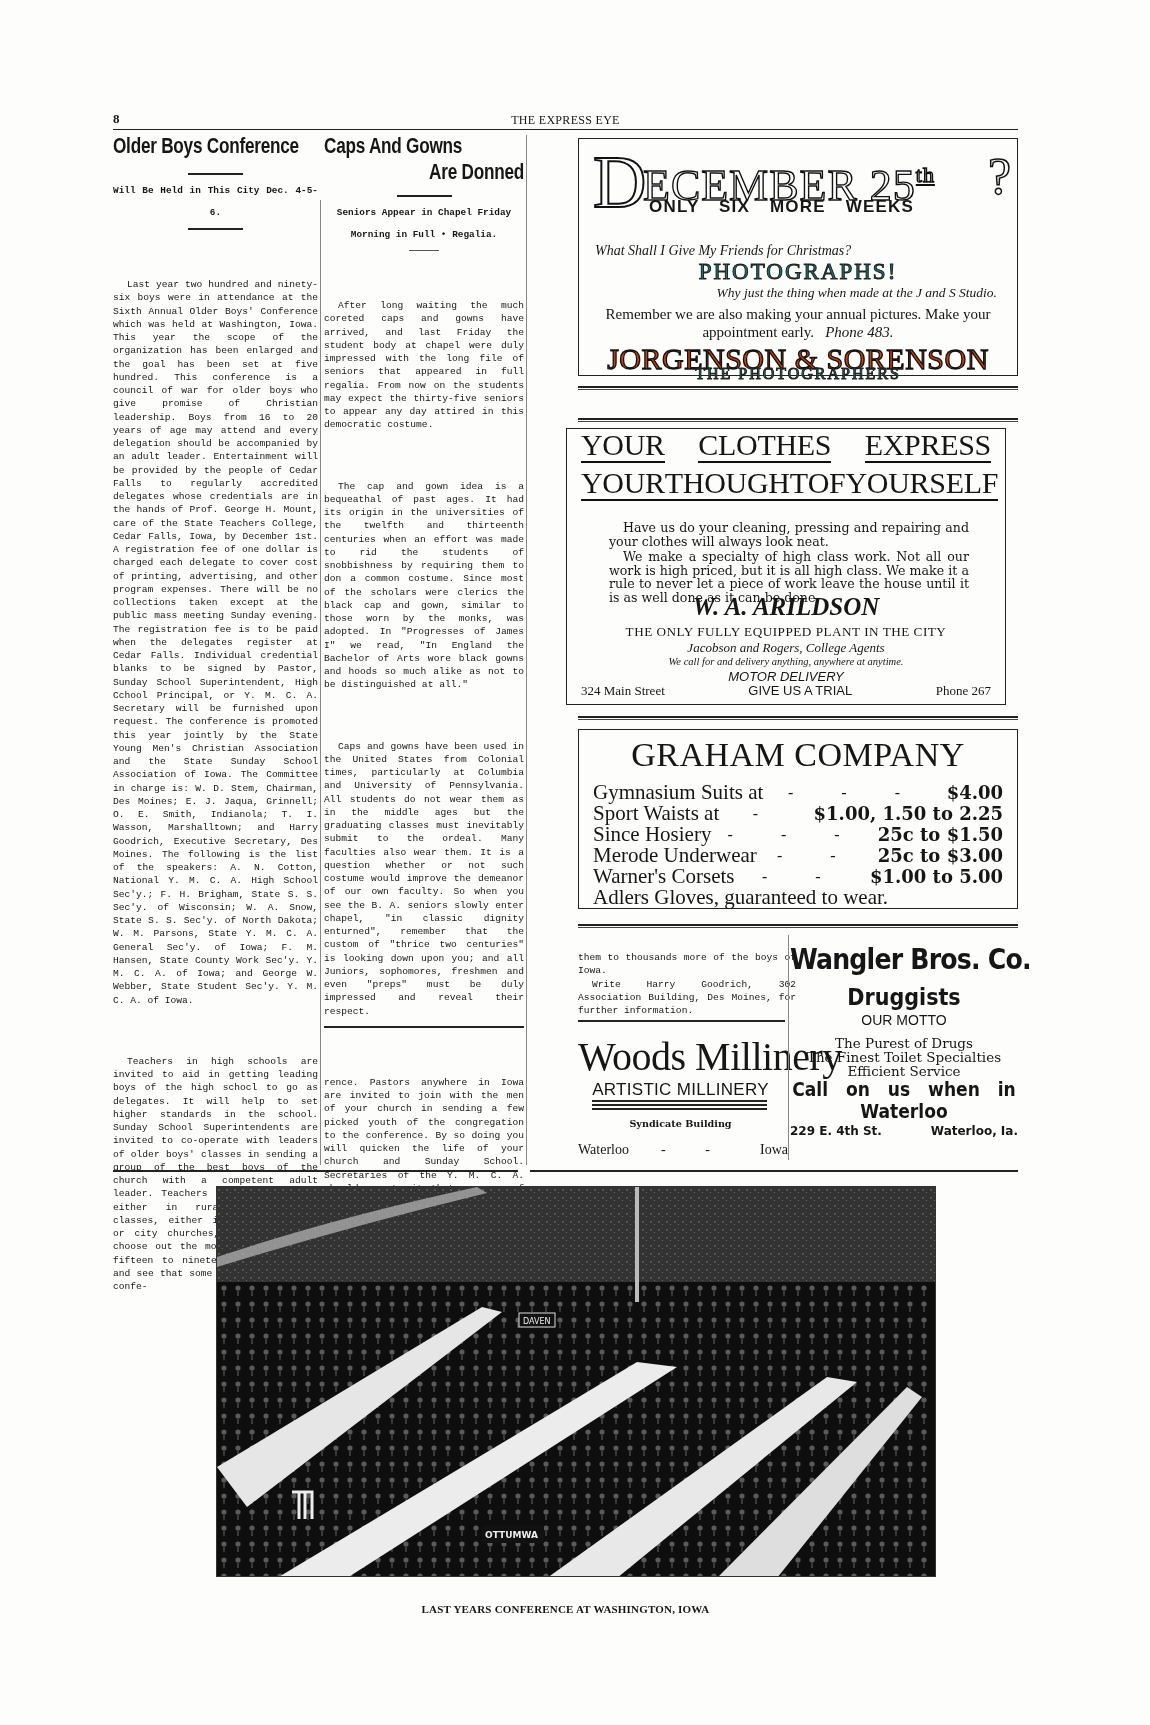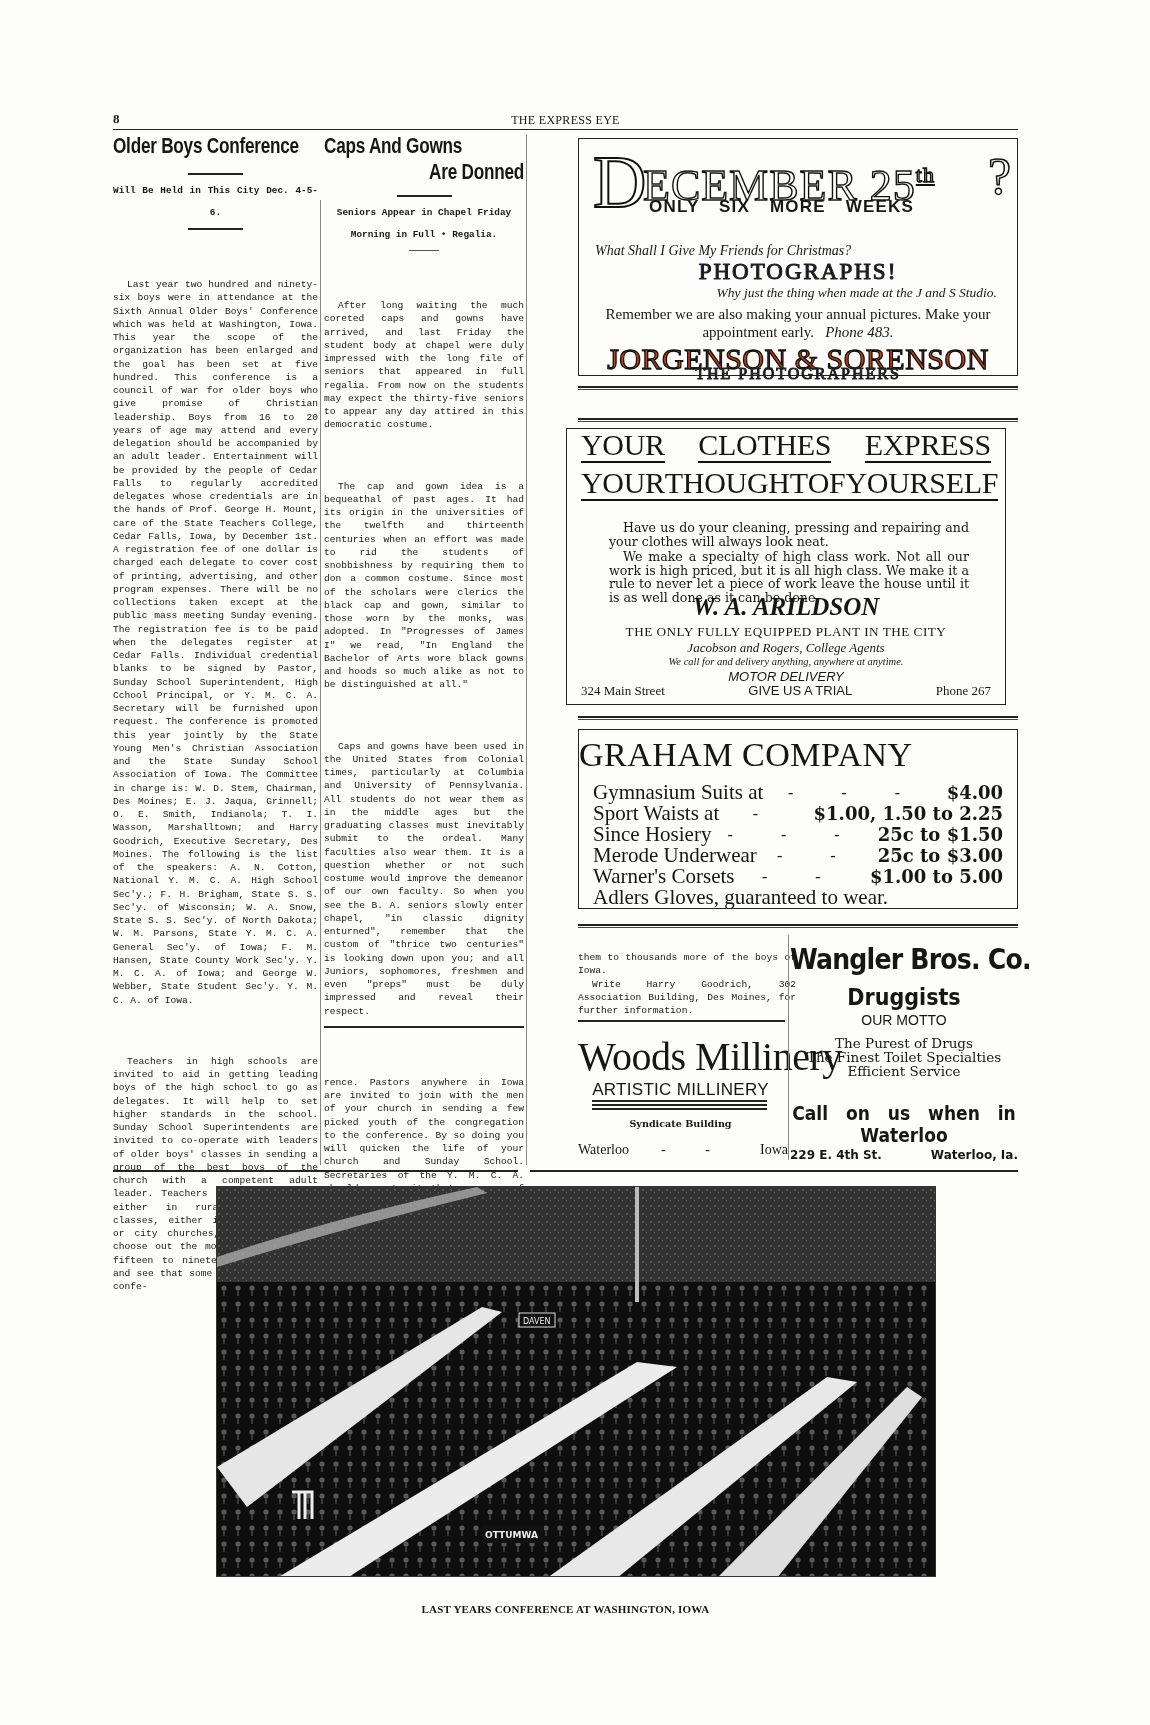--- a/index.html
+++ b/index.html
@@ -29,21 +29,21 @@
   .ad { position: absolute; border: 1.5px solid #222; background: #fdfdfb; }
   .ad-dec { left: 578px; top: 138px; width: 440px; height: 238px; }
   .dec-title { position: absolute; left: 14px; top: 12px; width: 420px; height: 70px; }
   .big-d { position: absolute; left: 0; top: -6px; font: 74px "Liberation Serif", serif; color: #fff; -webkit-text-stroke: 2px #111; line-height: 74px; }
   .dec-word { position: absolute; left: 50px; top: 2px; font: 44px "Liberation Serif", serif; color: #fff; -webkit-text-stroke: 1.4px #111; letter-spacing: 1px; line-height: 44px; white-space: nowrap; }
   .dec-sup { font-size: 22px; vertical-align: 18px; text-decoration: underline; }
   .dec-q { position: absolute; right: 2px; top: 0; font: 52px "Liberation Serif", serif; color: #fff; -webkit-text-stroke: 1.5px #111; line-height: 52px; }
   .dec-sub { position: absolute; left: 56px; top: 46px; font: bold 17px "Liberation Sans", sans-serif; letter-spacing: 1.2px; word-spacing: 14px; white-space: nowrap; }
   .ital { font-family: "Liberation Serif", serif; font-style: italic; }
   .dec-q1 { position: absolute; left: 16px; top: 104px; font-size: 14px; }
-  .outline-serif { font-family: "Liberation Serif", serif; color: #0f172a; -webkit-text-stroke: 1px #222; letter-spacing: 2px; }
+  .outline-serif { font-family: "Liberation Serif", serif; color: #0f766e; -webkit-text-stroke: 1px #222; letter-spacing: 2px; }
   .dec-photos { position: absolute; left: 0; right: 0; top: 120px; text-align: center; font-size: 23px; }
   .dec-why { position: absolute; right: 20px; top: 146px; font-size: 13.5px; }
   .dec-remember { position: absolute; left: 16px; right: 16px; top: 166px; font: 15px "Liberation Serif", serif; text-align: center; line-height: 18px; }
   .dec-js { position: absolute; left: 0; right: 0; top: 205px; text-align: center; font: 30px "Liberation Serif", serif; color: #c2410c; -webkit-text-stroke: 1.3px #111; letter-spacing: 0.5px; line-height: 30px; white-space: nowrap; }
   .dec-photographers { position: absolute; left: 0; right: 0; top: 238px; text-align: center; font-size: 16px; }
 
   .double-rule { position: absolute; border-top: 2px solid #222; border-bottom: 1px solid #444; height: 4px; }
 
   .ad-clothes { left: 566px; top: 428px; width: 440px; height: 277px; }
   .clothes-h { position: absolute; left: 14px; right: 14px; font: 30px "Liberation Serif", serif; white-space: nowrap; display: flex; justify-content: space-between; letter-spacing: -0.3px; }
@@ -52,21 +52,21 @@
   .clothes-body p { text-indent: 14px; margin-bottom: 2px; }
   .arildson { position: absolute; left: 0; right: 0; top: 164px; text-align: center; font: italic bold 25px "Liberation Serif", serif; }
   .only { position: absolute; left: 14px; right: 14px; top: 195px; font: 13.2px "Liberation Serif", serif; text-align: center; letter-spacing: 0.5px; white-space: nowrap; }
   .agents { position: absolute; left: 0; right: 0; top: 211px; text-align: center; font: italic 13px "Liberation Serif", serif; }
   .call { position: absolute; left: 0; right: 0; top: 227px; text-align: center; font: italic 10.5px "Liberation Serif", serif; }
   .motor { position: absolute; left: 0; right: 0; top: 240px; text-align: center; font: italic 13px "Liberation Sans", sans-serif; }
   .addr-row { position: absolute; left: 14px; right: 14px; top: 254px; display: flex; justify-content: space-between; font: 13px "Liberation Serif", serif; }
   .addr-row .trial { font-family: "Liberation Sans", sans-serif; }
 
   .ad-graham { left: 578px; top: 729px; width: 440px; height: 180px; }
-  .graham-title { position: absolute; left: 0; right: 0; top: 6px; font: 34px "Liberation Serif", serif; letter-spacing: 0.5px; }
+  .graham-title { position: absolute; left: 0; right: 0; top: 6px; text-align: center; font: 34px "Liberation Serif", serif; letter-spacing: 0.5px; }
   .graham-list { position: absolute; left: 14px; right: 14px; top: 52px; }
   .g-row { display: flex; align-items: flex-start; font: 21px "Liberation Serif", serif; line-height: 21px; white-space: nowrap; }
   .g-item { flex: 0 0 auto; }
   .g-dash { flex: 1; text-align: center; letter-spacing: 22px; font-size: 16px; }
   .g-price { flex: 0 0 auto; font-weight: bold; font-family: "DejaVu Serif", serif; font-size: 18px; }
 
   .goodrich { position: absolute; left: 578px; top: 951px; width: 218px; font: 9.6px "Liberation Mono", monospace; line-height: 13.3px; text-align: justify; }
   .goodrich p.ind { text-indent: 14px; }
   .woods-rule { position: absolute; left: 578px; top: 1020px; width: 207px; height: 2px; background: #222; }
   .woods-title { position: absolute; left: 578px; top: 1033px; width: 215px; text-align: center; font: 40px "Liberation Serif", serif; white-space: nowrap; letter-spacing: -0.5px; }
@@ -74,21 +74,21 @@
   .woods-lines { position: absolute; left: 592px; top: 1100px; width: 175px; height: 10px; border-top: 2px solid #222; border-bottom: 2px solid #222; }
   .woods-lines::after { content: ""; position: absolute; left: 0; right: 0; top: 2px; border-top: 2px solid #222; }
   .woods-bldg { position: absolute; left: 578px; top: 1118px; width: 205px; text-align: center; font: bold 9.6px "DejaVu Serif", serif; }
   .woods-loc { position: absolute; left: 578px; top: 1142px; width: 210px; display: flex; justify-content: space-between; font: 14px "Liberation Serif", serif; }
 
   .wangler { position: absolute; left: 790px; top: 943px; width: 228px; text-align: center; }
   .w-title { font: bold 28px "DejaVu Sans Condensed", "DejaVu Sans", sans-serif; letter-spacing: -0.8px; white-space: nowrap; }
   .w-drug { font: bold 23px "DejaVu Sans Condensed", "DejaVu Sans", sans-serif; margin-top: 8px; }
   .w-motto { font: 14px "Liberation Sans", sans-serif; margin-top: 2px; }
   .w-pure { font: 13.5px "DejaVu Serif", serif; line-height: 14px; margin-top: 8px; white-space: nowrap; }
-  .w-call { font: bold 19px "DejaVu Sans Condensed", "DejaVu Sans", sans-serif; line-height: 22px; margin-top: 24px; word-spacing: 12px; }
+  .w-call { font: bold 19px "DejaVu Sans Condensed", "DejaVu Sans", sans-serif; line-height: 22px; margin-top: 0; word-spacing: 12px; }
   .w-addr { display: flex; justify-content: space-between; font: bold 12px "DejaVu Sans", sans-serif; margin-top: 2px; }
 
   .photo { position: absolute; left: 216px; top: 1186px; width: 720px; height: 391px; border: 1px solid #333; overflow: hidden; background: #f97316; }
   .caption { position: absolute; left: 113px; right: 132px; top: 1603px; text-align: center; font: bold 11px "Liberation Serif", serif; letter-spacing: 0.2px; }
 </style>
 </head>
 <body>
 
 <div class="header">
   <span class="page-num">8</span>

